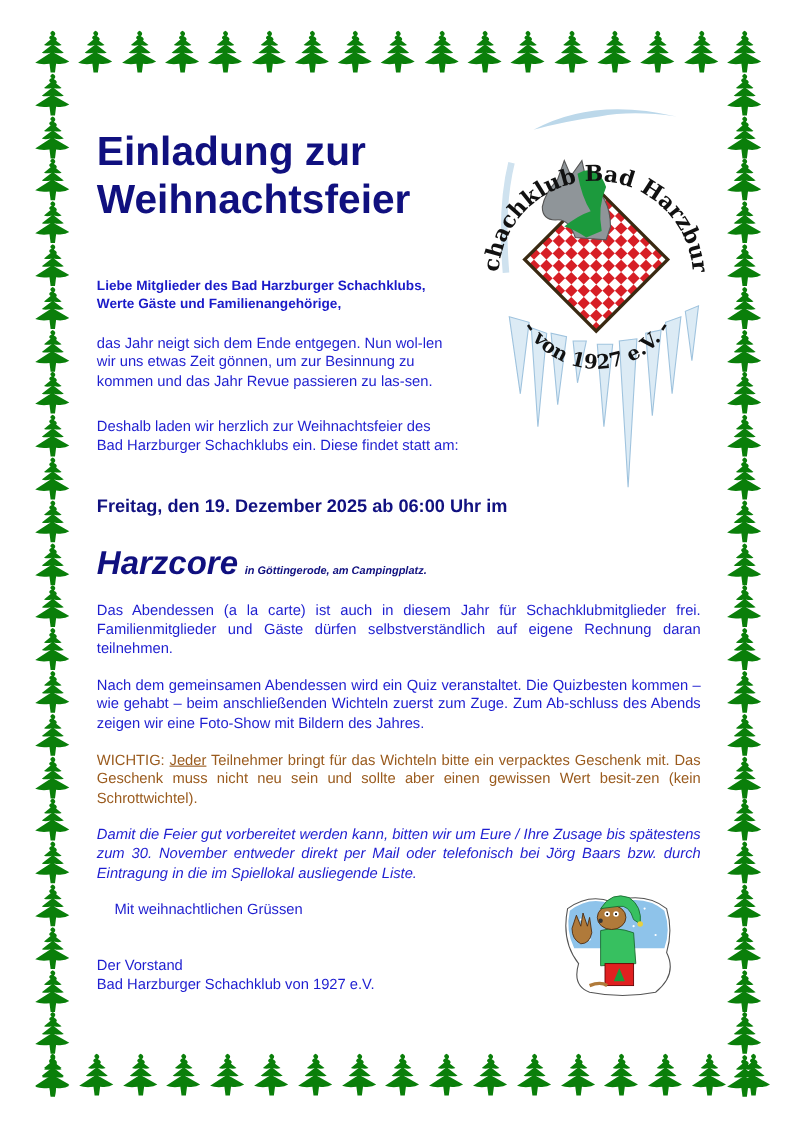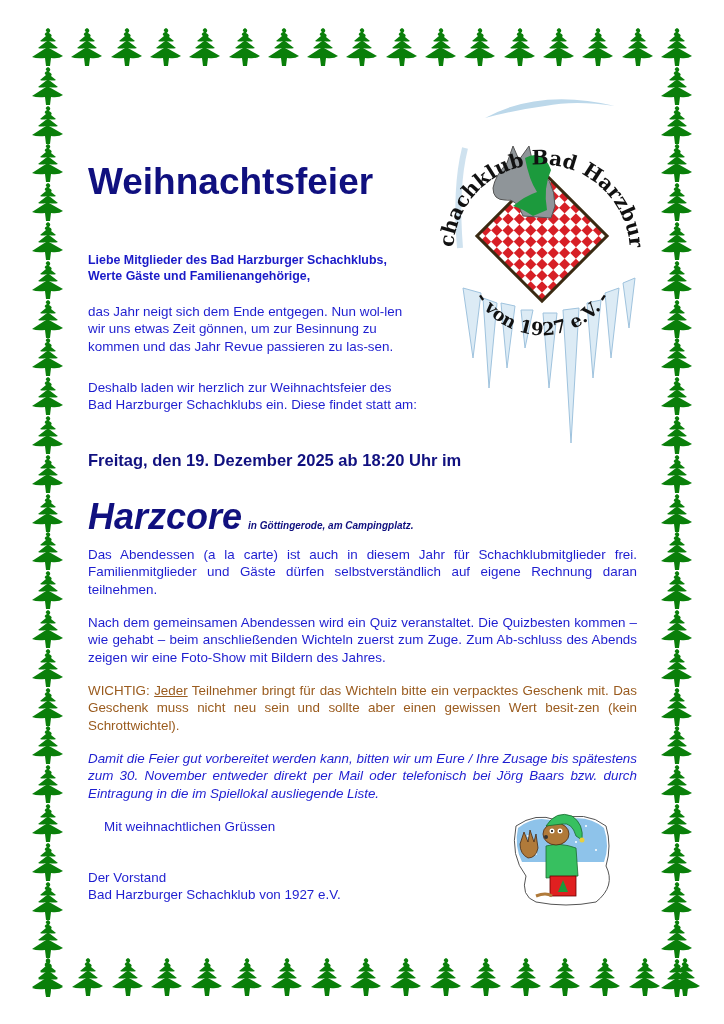--- a/index.html
+++ b/index.html
@@ -8,21 +8,21 @@
   .tree { position: absolute; width: 38px; height: 40px; }
   .title { position: absolute; left: 88px; top: 116px; font-size: 37px; font-weight: bold;
            color: #10107f; line-height: 44px; margin: 0; }
   .greeting { position: absolute; left: 88px; top: 252px; width: 330px; font-size: 12.4px; font-weight: bold;
               color: #1a1ac8; line-height: 16px; margin: 0; }
   .p-narrow { position: absolute; left: 88px; width: 330px; font-size: 13.4px; color: #1e1ed0;
               line-height: 17.3px; margin: 0; }
   .date-line { position: absolute; left: 88px; top: 451px; font-size: 16.5px; font-weight: bold;
                color: #111180; margin: 0; white-space: nowrap; }
   .venue { position: absolute; left: 88px; top: 496px; color: #10107f; margin: 0; white-space: nowrap; }
-  .venue-name { font-size: 36px; font-weight: bold; font-style: italic; }
+  .venue-name { font-size: 30px; font-weight: bold; font-style: italic; }
   .venue-sub { font-size: 10px; font-weight: bold; font-style: italic; margin-left: 6px; }
   .p-wide { position: absolute; left: 88px; width: 549px; font-size: 13.4px; color: #1e1ed0;
             line-height: 17.3px; margin: 0; text-align: justify; }
   .important { color: #9a5b1e; }
   .underline { text-decoration: underline; }
   .logo { position: absolute; left: 425px; top: 88px; width: 230px; height: 360px; }
   .mascot { position: absolute; left: 506px; top: 806px; width: 112px; height: 102px; }
 </style>
 </head>
 <body>
@@ -270,21 +270,21 @@
       </svg></div>
     <div class="tree" style="left: 658px; top: 919px;"><svg viewBox="0 0 38 40" width="38" height="40">
         <path d="M19 1 Q23 3 20 6 Q24 8 22 10 L27 14 Q24 15 20 14 L29 21 Q25 22 20 21 L34 29 Q30 32 22 31 L21 39 L17 39 L16 31 Q8 32 3 30 L17 21 Q12 22 9 21 L18 14 Q14 15 11 14 L17 9 Q14 7 18 5 Q15 3 19 1 Z" fill="#0a7f0a"></path>
       </svg></div>
     <div class="tree" style="left: 658px; top: 958px;"><svg viewBox="0 0 38 40" width="38" height="40">
         <path d="M19 1 Q23 3 20 6 Q24 8 22 10 L27 14 Q24 15 20 14 L29 21 Q25 22 20 21 L34 29 Q30 32 22 31 L21 39 L17 39 L16 31 Q8 32 3 30 L17 21 Q12 22 9 21 L18 14 Q14 15 11 14 L17 9 Q14 7 18 5 Q15 3 19 1 Z" fill="#0a7f0a"></path>
       </svg></div>
   </div>
 
 <h1 class="title">
-  <br>
+  <span>Einladung zur</span><br>
   <span>Weihnachtsfeier</span>
 </h1>
 
 <div class="logo">
   <svg viewBox="0 0 230 360" width="230" height="360">
     <defs>
       <path id="arcTop" d="M 28 165 A 88 88 0 1 1 205 165"></path>
       <path id="arcBot" d="M 40 178 A 78 78 0 0 0 195 178"></path>
       <pattern id="checker" width="16" height="16" patternUnits="userSpaceOnUse">
         <rect width="16" height="16" fill="#ffffff"></rect>
@@ -326,21 +326,21 @@
 </div>
 
 <p class="greeting">
   <span>Liebe Mitglieder des Bad Harzburger Schachklubs,</span><br>
   <span>Werte Gäste und Familienangehörige,</span>
 </p>
 
 <p class="p-narrow" style="top:303px;">das Jahr neigt sich dem Ende entgegen. Nun wol-len wir uns etwas Zeit gönnen, um zur Besinnung zu kommen und das Jahr Revue passieren zu las-sen.</p>
 <p class="p-narrow" style="top:379px;">Deshalb laden wir herzlich zur Weihnachtsfeier des Bad Harzburger Schachklubs ein. Diese findet statt am:</p>
 
-<p class="date-line">Freitag, den 19. Dezember 2025 ab 18:20 Uhr im</p>
+<p class="date-line">Freitag, den 19. Dezember 2025 ab 06:00 Uhr im</p>
 
 <p class="venue">
   <span class="venue-name">Harzcore</span><span class="venue-sub">in Göttingerode, am Campingplatz.</span>
 </p>
 
 <p class="p-wide" style="top:546px;">Das Abendessen (a la carte) ist auch in diesem Jahr für Schachklubmitglieder frei. Familienmitglieder und Gäste dürfen selbstverständlich auf eigene Rechnung daran teilnehmen.</p>
 <p class="p-wide" style="top:614px;">Nach dem gemeinsamen Abendessen wird ein Quiz veranstaltet. Die Quizbesten kommen – wie gehabt – beim anschließenden Wichteln zuerst zum Zuge. Zum Ab-schluss des Abends zeigen wir eine Foto-Show mit Bildern des Jahres.</p>
 
 <p class="p-wide important" style="top:682px;">
   <span>WICHTIG: </span><span class="underline">Jeder</span><span> Teilnehmer bringt für das Wichteln bitte ein verpacktes Geschenk mit. Das Geschenk muss nicht neu sein und sollte aber einen gewissen Wert besit-zen (kein Schrottwichtel).</span>

